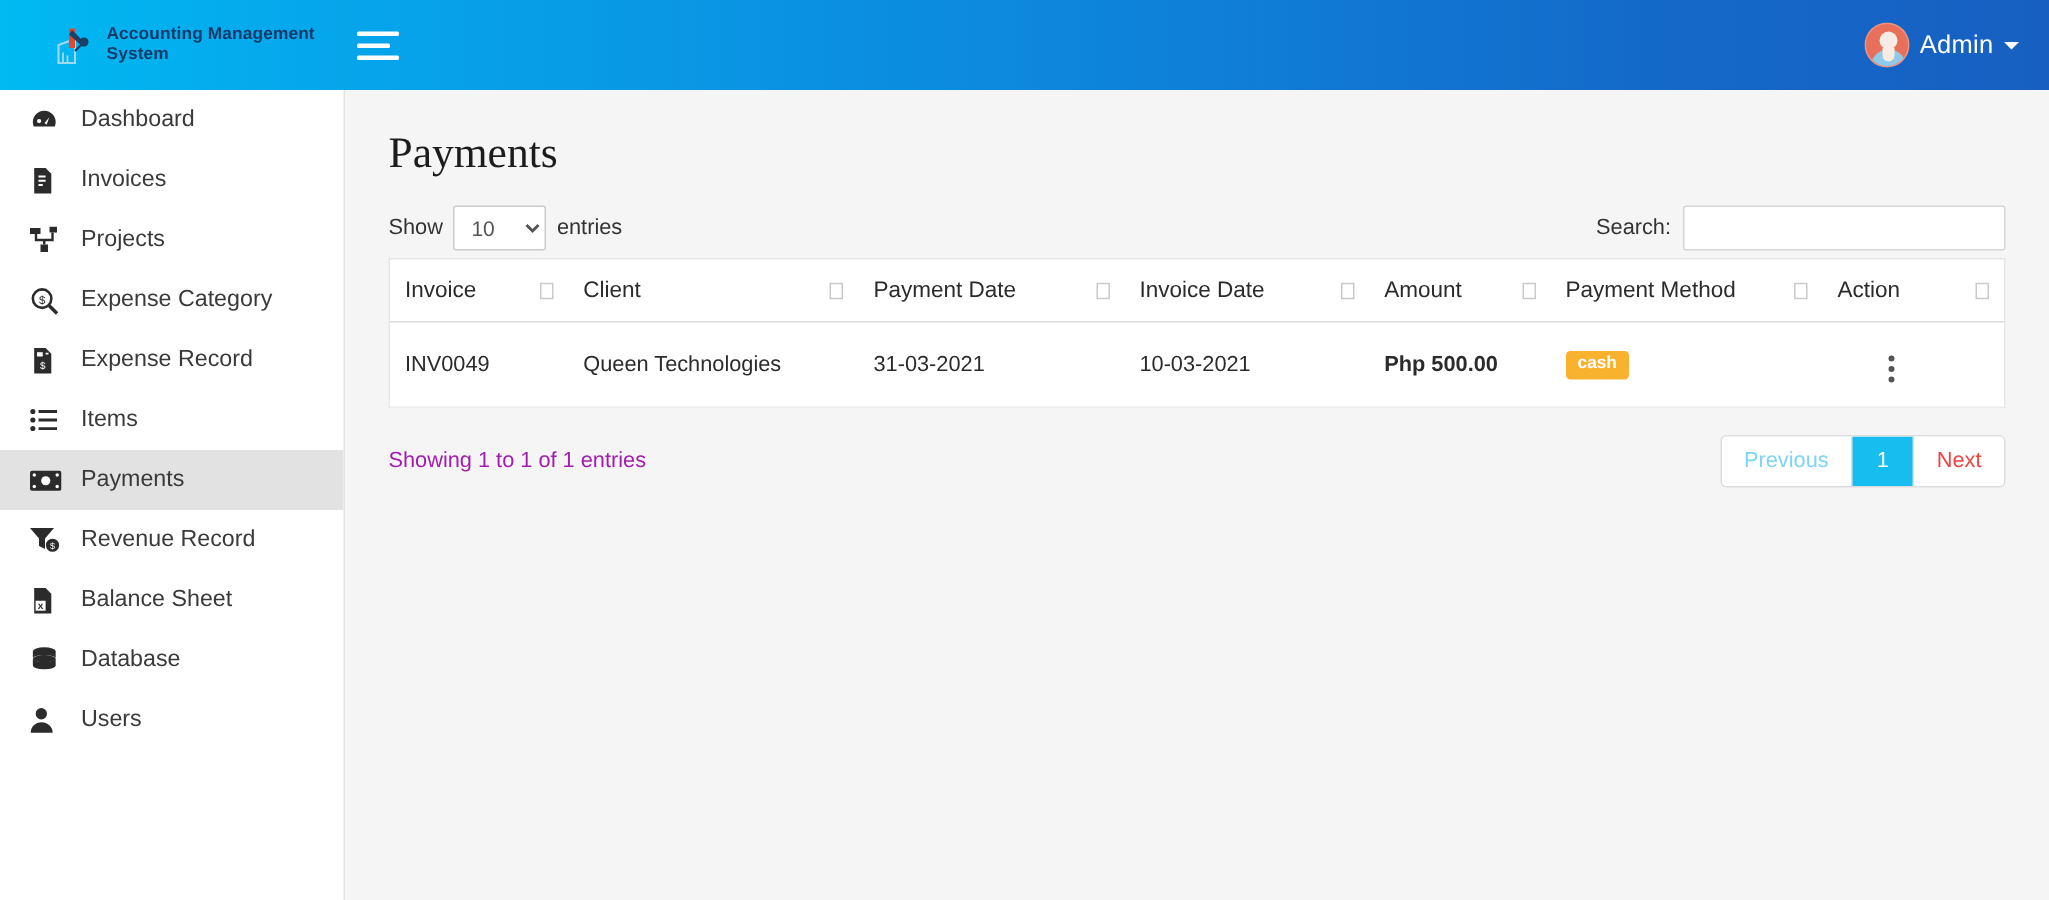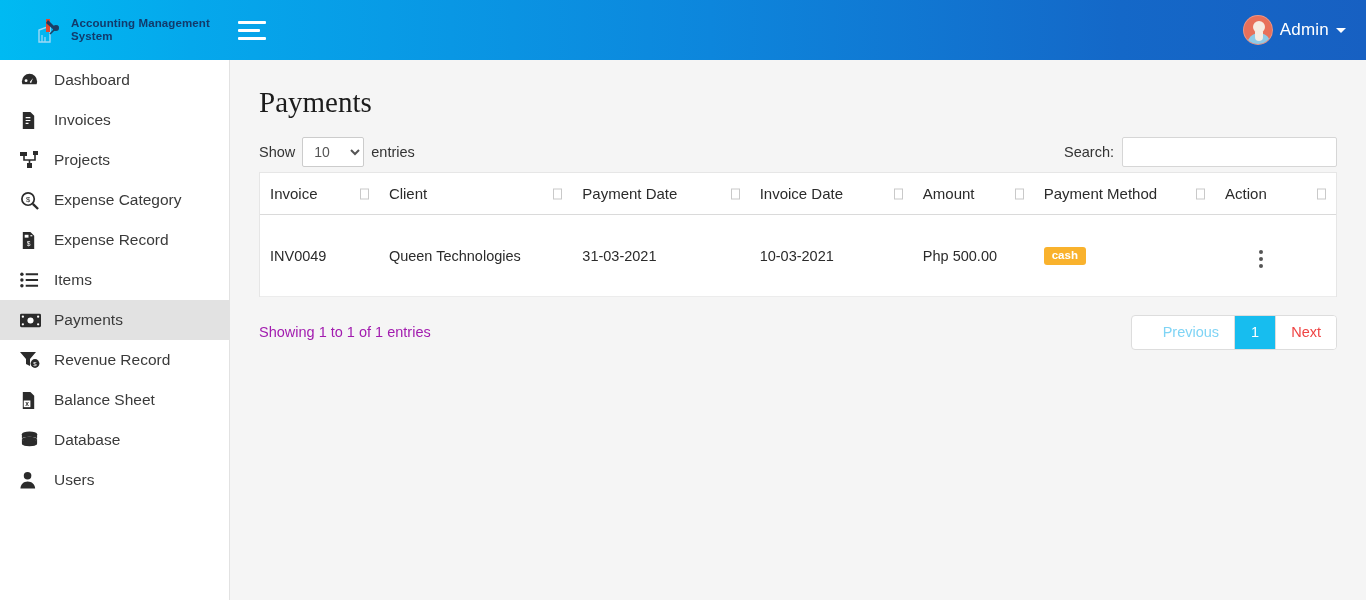--- a/index.html
+++ b/index.html
@@ -245,27 +245,27 @@
     top: 50%;
     transform: translateY(-50%);
     width: 9px;
     height: 11px;
     border: 1px solid #c9c9c9;
     display: inline-block;
   }
   tbody td {
     font-size: 14.5px;
     color: #2b2b2b;
-    padding: 26px 10px;
+    padding: 14px 10px;
     border-bottom: 1px solid #ececec;
     vertical-align: middle;
     white-space: nowrap;
     overflow: hidden;
   }
-  td.amount { font-weight: normal; }
+  td.amount { font-weight: bold; }
   td.action { text-align: left; padding-left: 42px; }
 
   .badge {
     display: inline-block;
     background: #f9b22d;
     color: #ffffff;
     font-size: 11.5px;
     font-weight: bold;
     padding: 3px 8px 4px 8px;
     border-radius: 3px;
@@ -296,21 +296,20 @@
     font-size: 14.5px;
     color: #a21caf;
   }
   #pagination {
     margin-left: auto;
     display: flex;
     border: 1px solid #dddddd;
     border-radius: 4px;
     overflow: hidden;
     background: #fff;
-    padding-left: 16px;
   }
   .page-btn {
     font-size: 14.5px;
     color: #ef4444;
     padding: 9px 15px;
     background: #ffffff;
     cursor: pointer;
     border-right: 1px solid #dddddd;
     line-height: 15px;
   }

